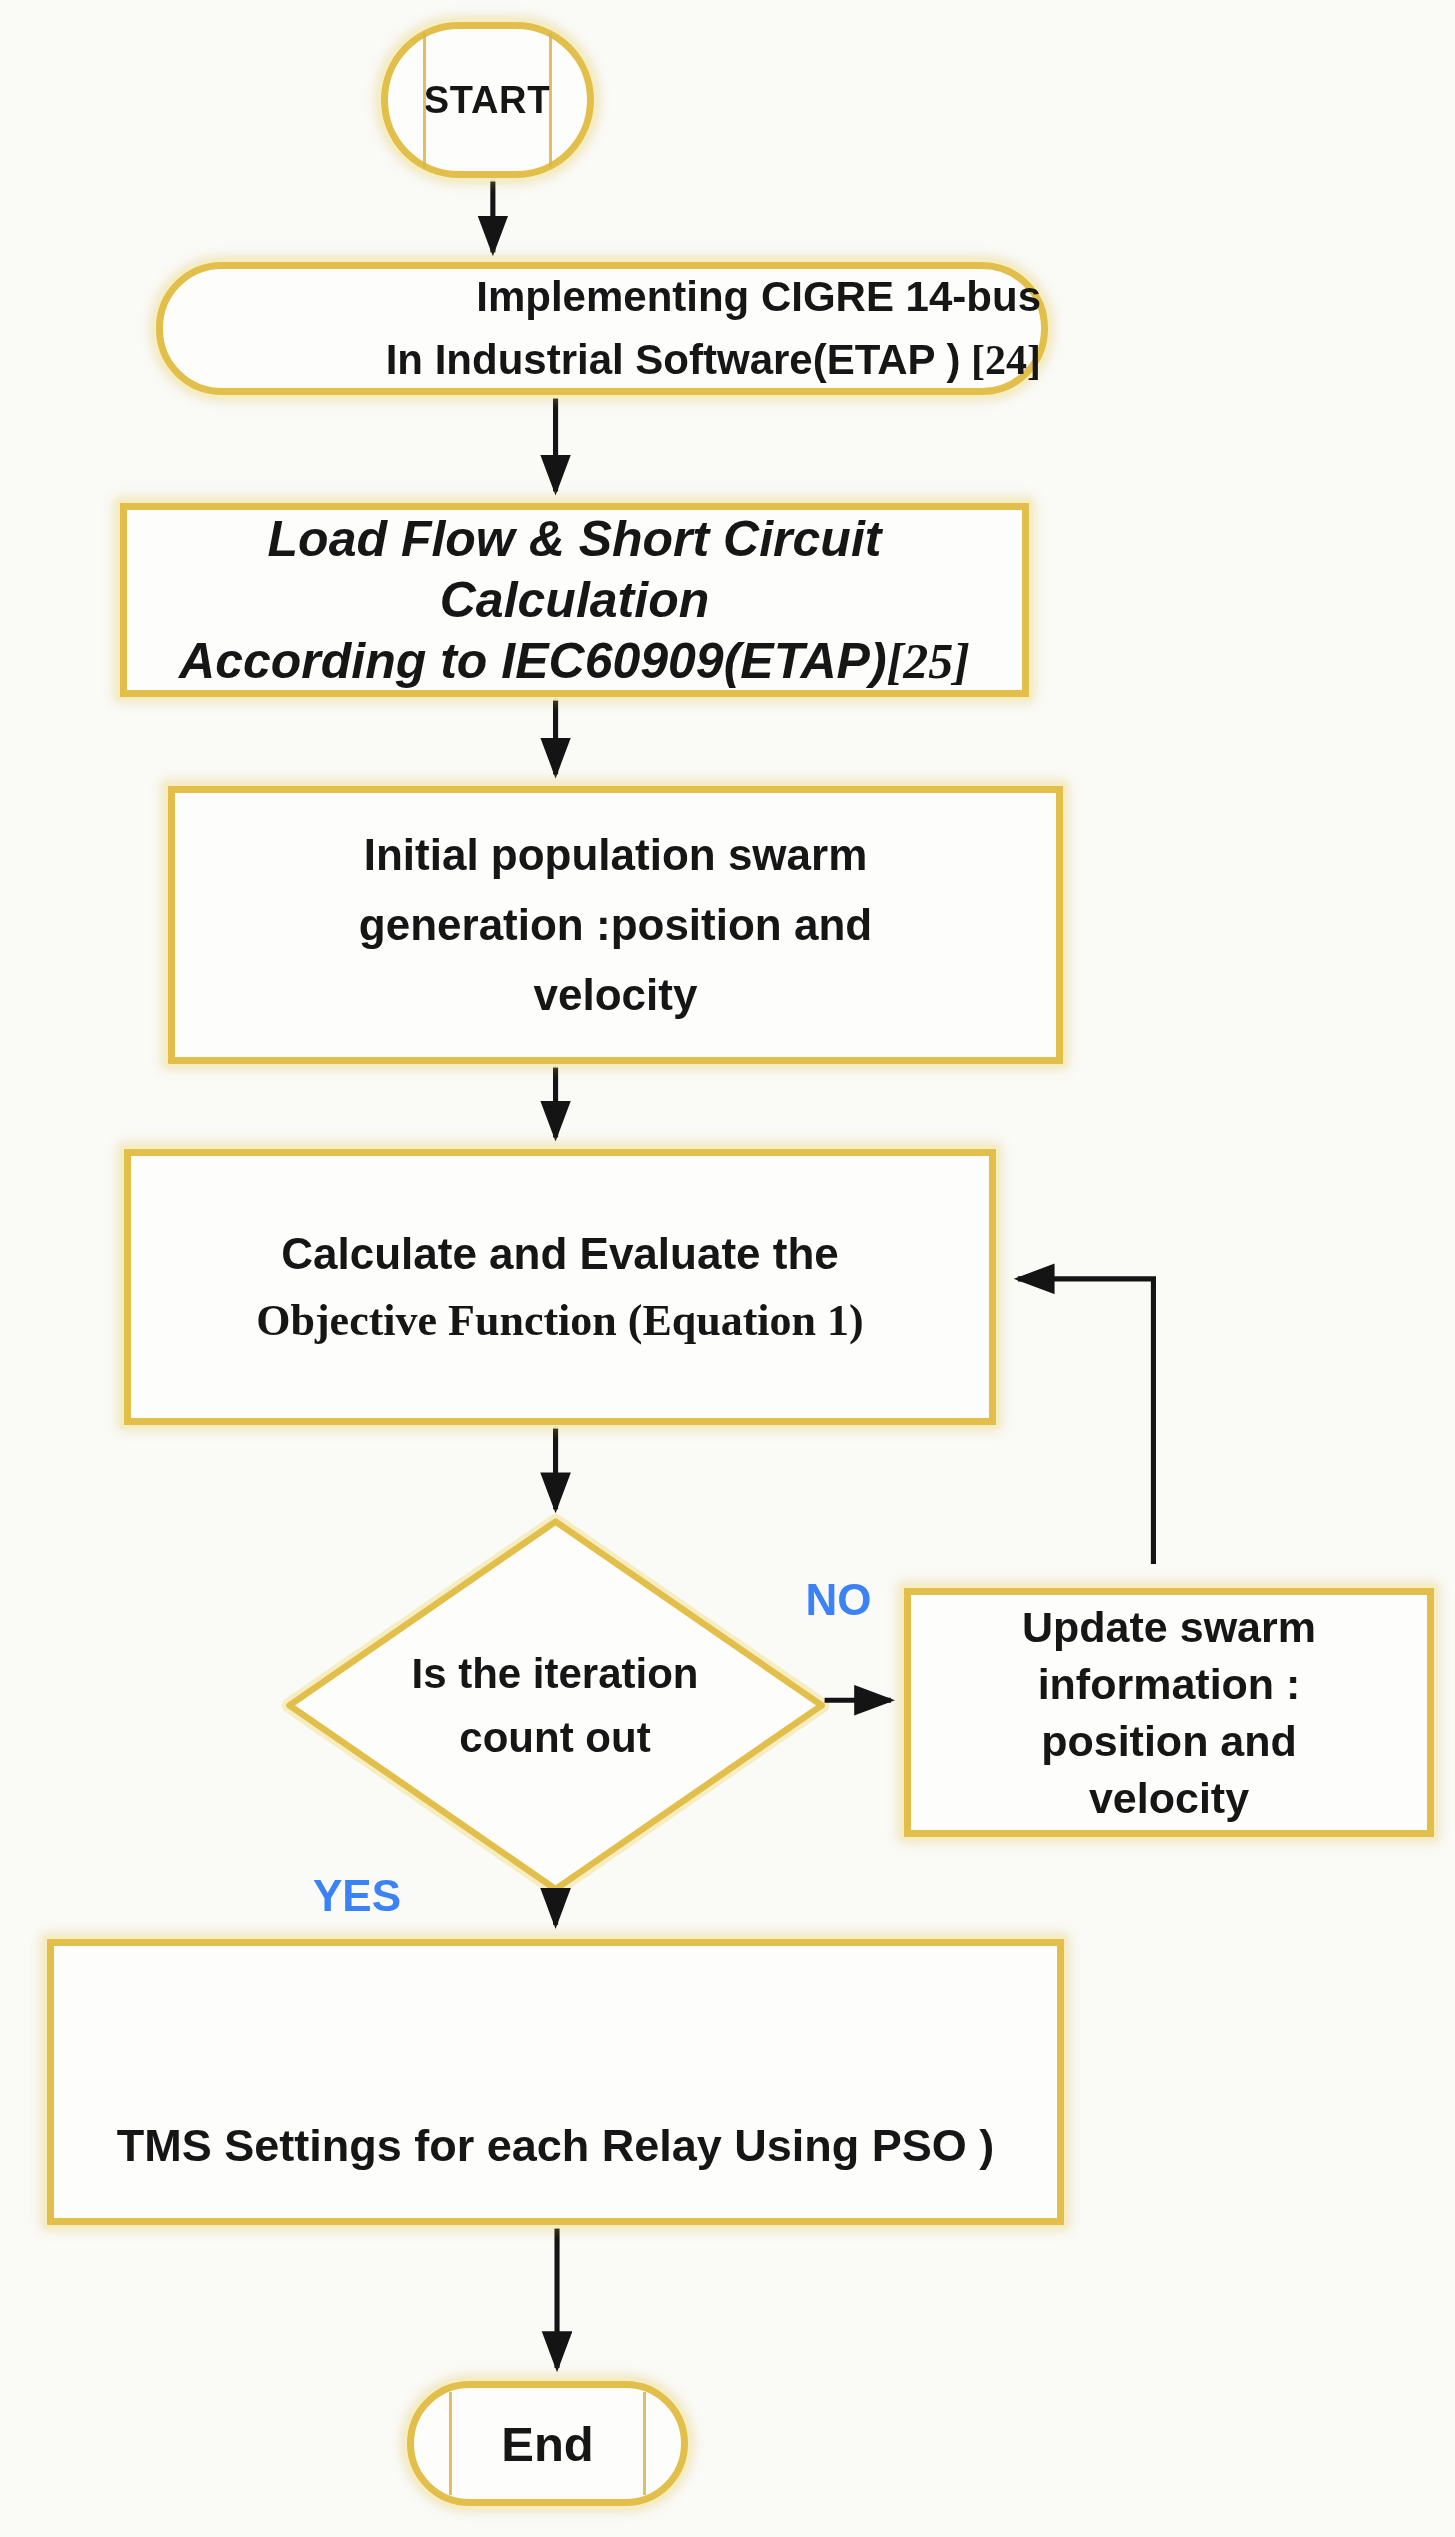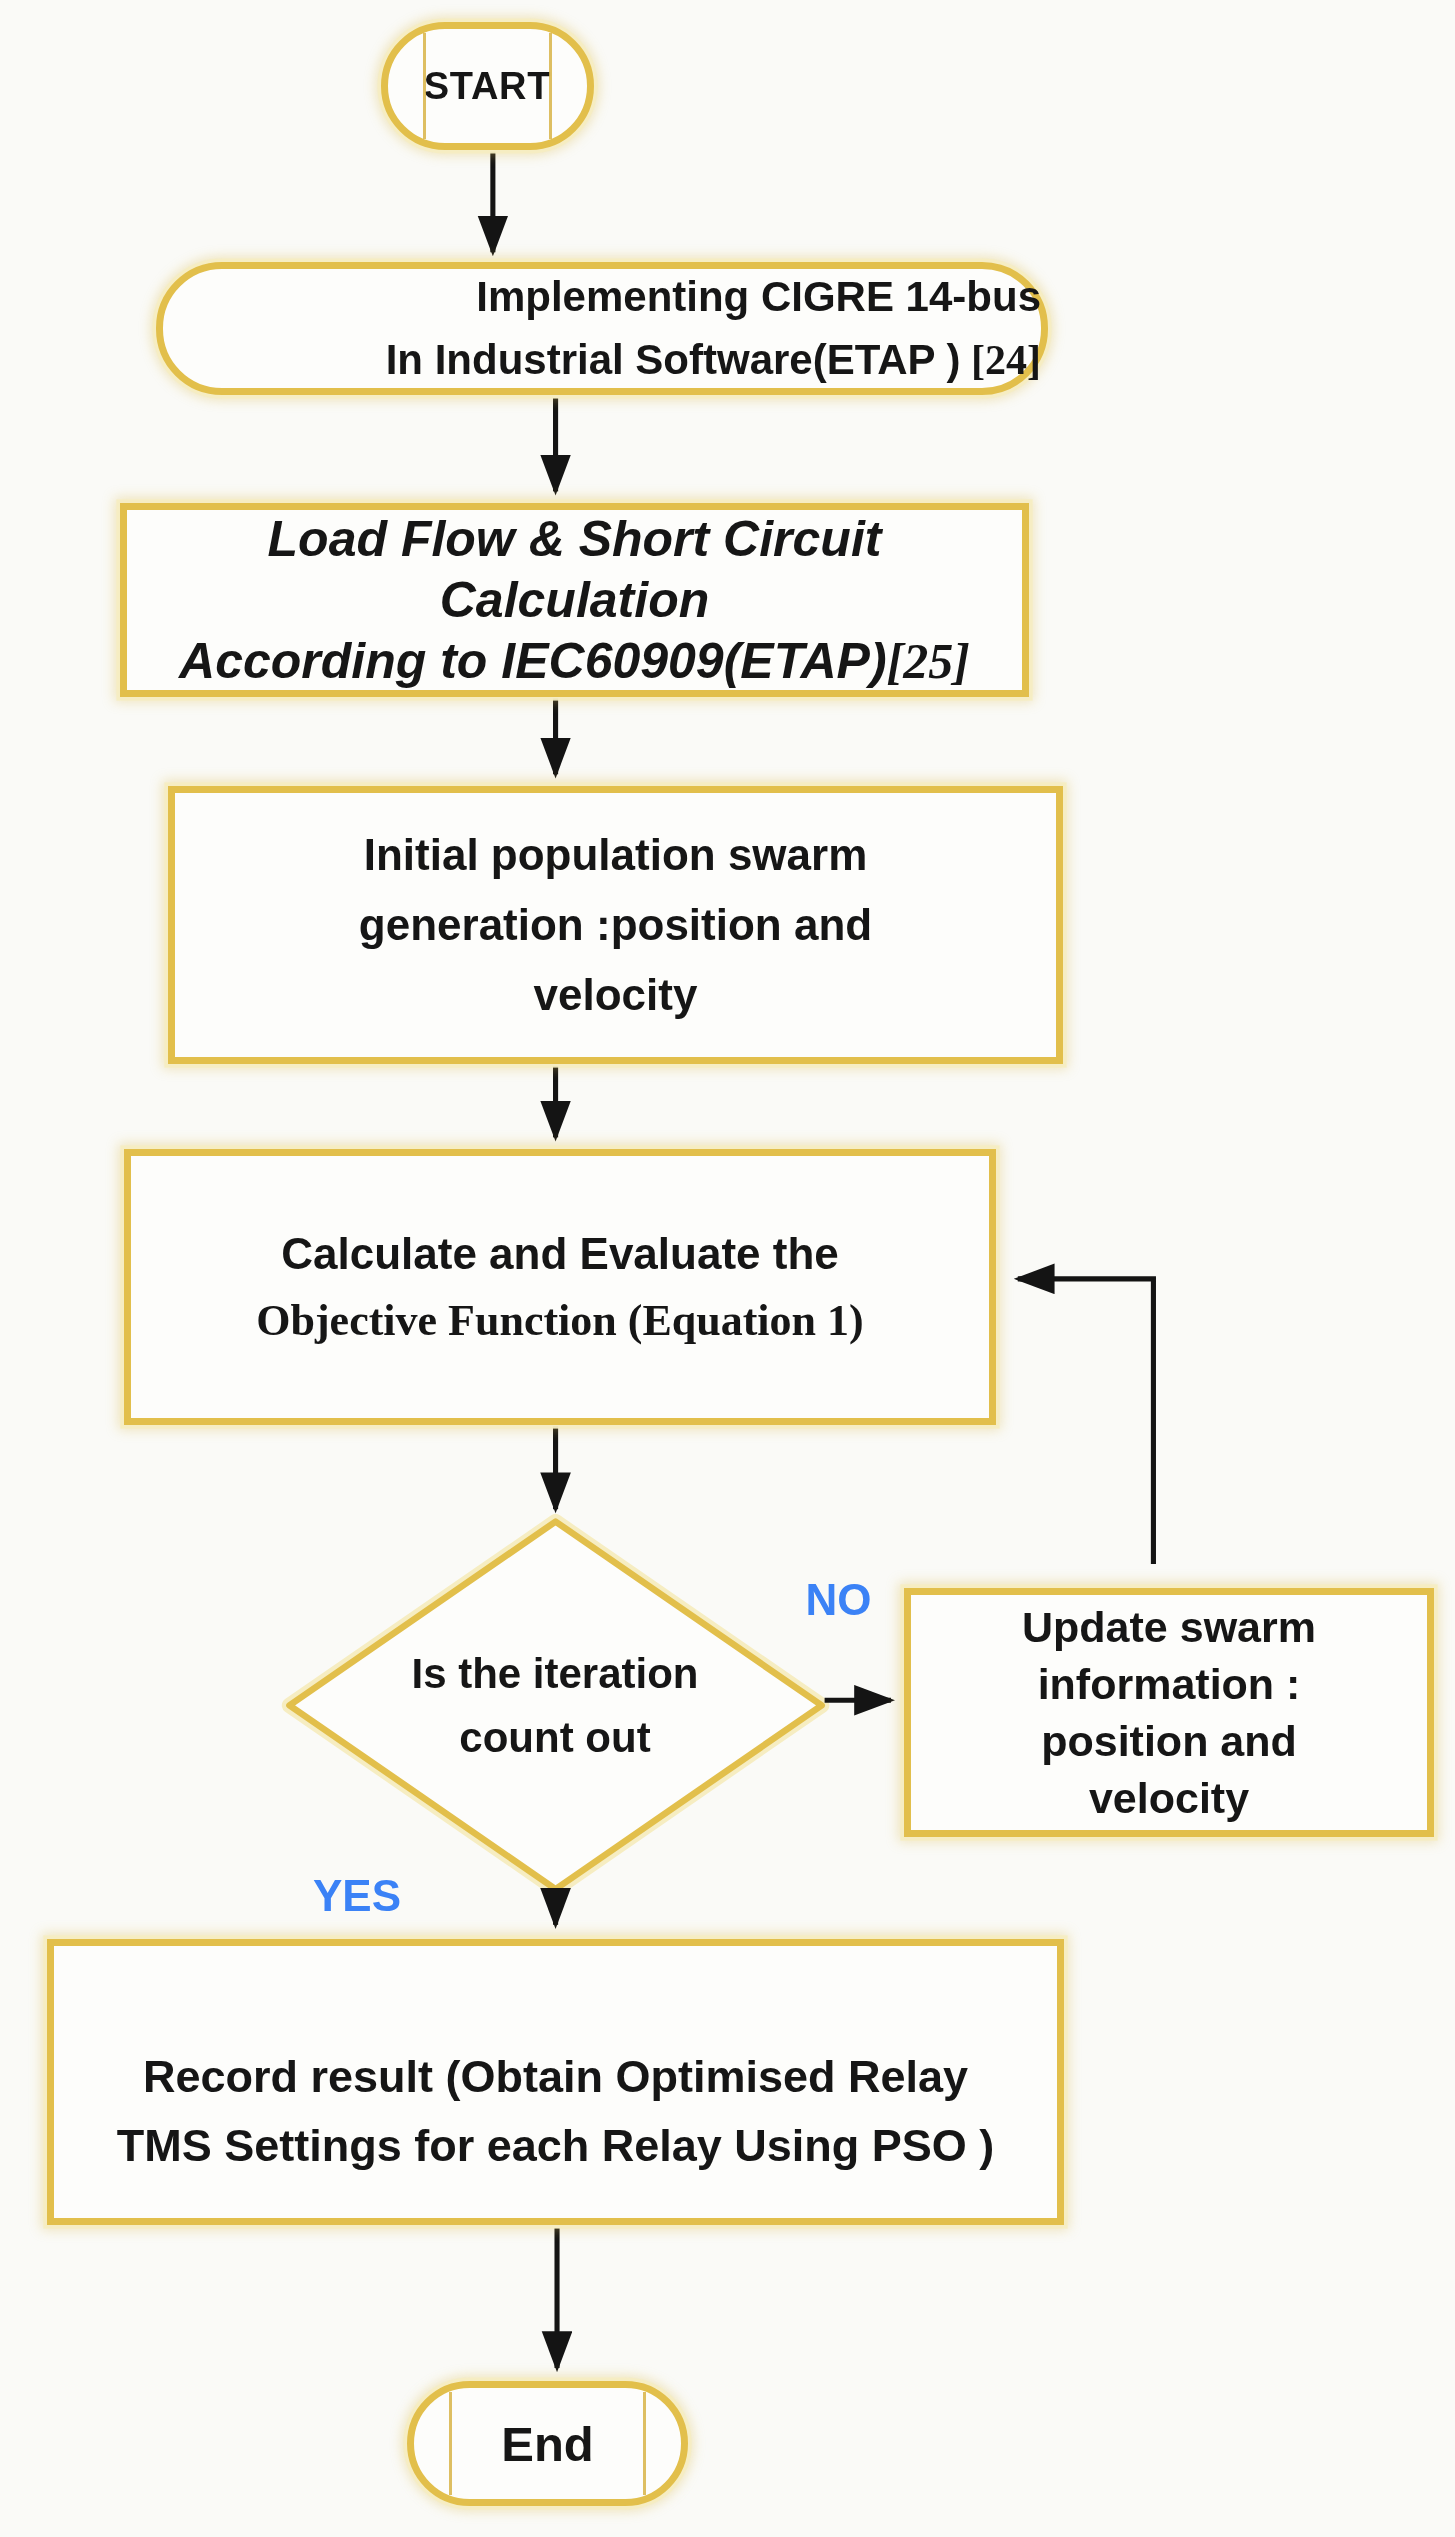--- a/index.html
+++ b/index.html
@@ -37,21 +37,21 @@
   .serif{font-family:"Liberation Serif", serif;}
 
   .label{
     position:absolute;
     font-weight:bold;
     text-align:center;
     color:#3b82f6;
   }
 
   
-  #n-start{left:381px;top:22px;width:213px;height:128px;font-size:38px;letter-spacing:0.7px;}
+  #n-start{left:381px;top:22px;width:213px;height:156px;font-size:38px;letter-spacing:0.7px;}
   #n-implement{left:156px;top:262px;width:892px;height:133px;font-size:42px;line-height:63px;align-items:flex-start;padding-left:38px;text-align:right;}
   #n-loadflow{left:120px;top:503px;width:909px;height:194px;font-size:50px;line-height:61px;font-style:italic;}
   #n-init{left:168px;top:786px;width:895px;height:278px;font-size:44px;line-height:70px;}
   #n-objective{left:124px;top:1149px;width:872px;height:276px;font-size:44px;line-height:67px;}
   #d-decision-text{left:364px;top:1642px;width:382px;font-size:42px;line-height:64px;font-weight:bold;text-align:center;position:absolute;}
   #n-update{left:904px;top:1565px;width:530px;height:249px;font-size:43px;line-height:57px;margin-top:23px;}
   #n-record{left:47px;top:1939px;width:1017px;height:286px;font-size:45px;line-height:69px;justify-content:flex-end;padding-bottom:38px;}
   #n-end{left:407px;top:2381px;width:281px;height:125px;font-size:49px;}
   #lbl-no{left:773px;top:1575px;width:131px;font-size:44px;}
   #lbl-yes{left:273px;top:1871px;width:168px;font-size:44px;}
@@ -121,21 +121,20 @@
   <div class="label" id="lbl-yes">YES</div>
 
   <div class="node" id="n-update">
     <div class="tline">Update swarm</div>
     <div class="tline">information :</div>
     <div class="tline">position and</div>
     <div class="tline">velocity</div>
   </div>
 
   <div class="node" id="n-record">
-    <div class="tline">Record result (Obtain Optimised Relay</div>
     <div class="tline">TMS Settings for each Relay Using PSO )</div>
   </div>
 
   <div class="node terminator" id="n-end">
     <div class="sideline l"></div>
     <div class="sideline r"></div>
     <div class="tline">End</div>
   </div>
 
 </div>

